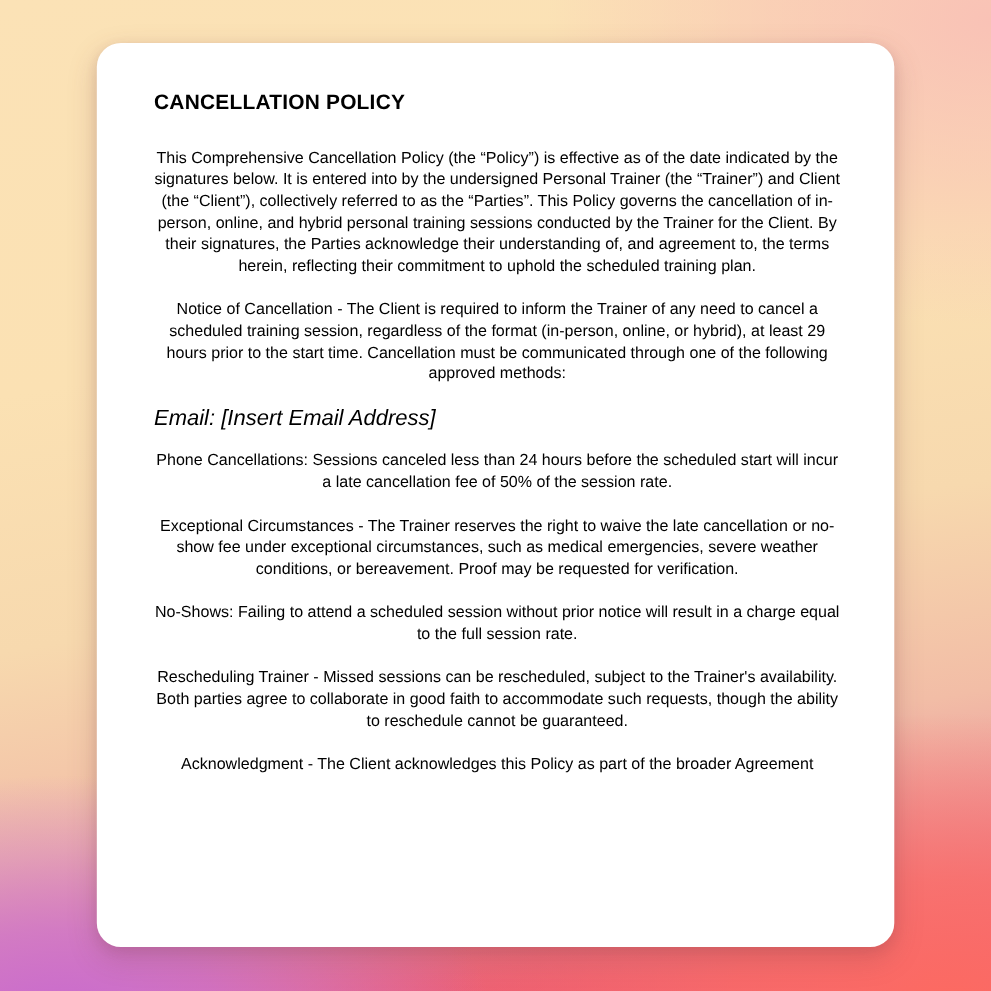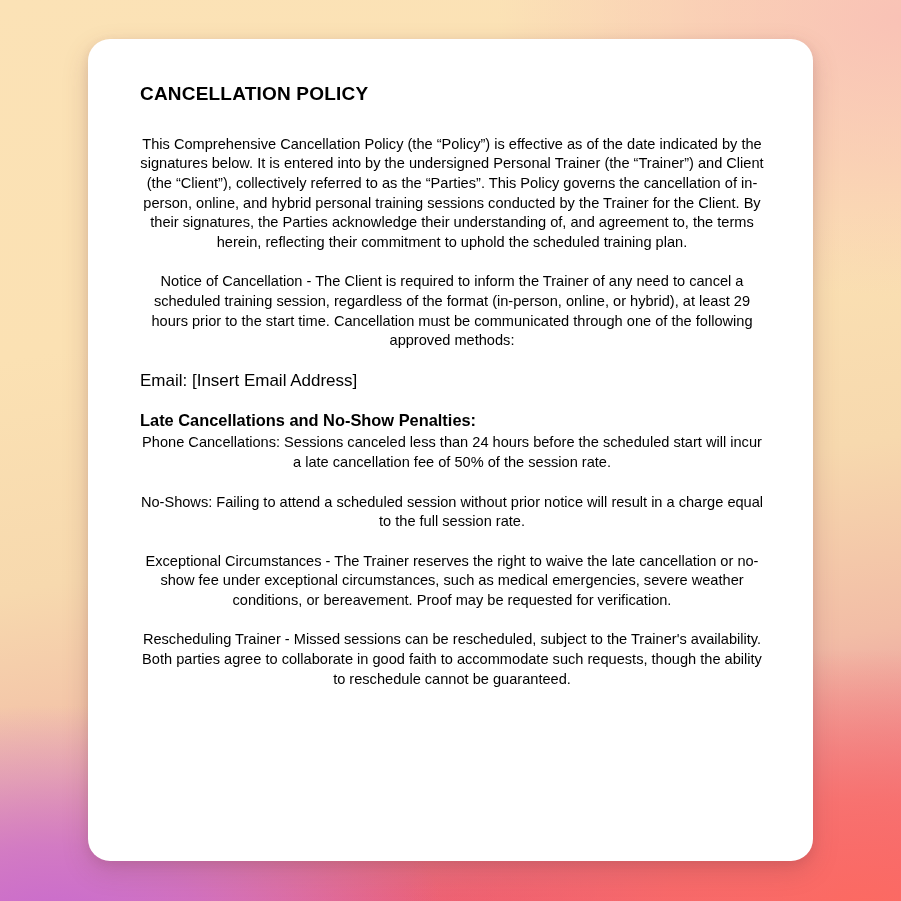--- a/index.html
+++ b/index.html
@@ -59,23 +59,24 @@
   .para {
     font-size: 14.6px;
     line-height: 19.6px;
     margin: 0 0 20px 0;
     text-align: center;
   }
 
   .para.tight { margin-bottom: 0; }
 
   .lines {
-    font-size: 17px;
+    font-size: 20px;
     line-height: 19.6px;
     margin: 0 0 20px 0;
+    font-style: italic;
   }
 
   .section-heading {
     font-size: 16.4px;
     font-weight: bold;
     line-height: 21px;
     margin: 0 0 2px 0;
   }
 
   .lead { font-weight: normal; }
@@ -91,26 +92,26 @@
     <h1 class="doc-title">CANCELLATION POLICY</h1>
 
     <p class="para">This Comprehensive Cancellation Policy (the “Policy”) is effective as of the date indicated by the signatures below. It is entered into by the undersigned Personal Trainer (the “Trainer”) and Client (the “Client”), collectively referred to as the “Parties”. This Policy governs the cancellation of in-person, online, and hybrid personal training sessions conducted by the Trainer for the Client. By their signatures, the Parties acknowledge their understanding of, and agreement to, the terms herein, reflecting their commitment to uphold the scheduled training plan.</p>
 
     <p class="para"><span class="lead">Notice of Cancellation</span><span> - The Client is required to inform the Trainer of any need to cancel a scheduled training session, regardless of the format (in-person, online, or hybrid), at least 29 hours prior to the start time. Cancellation must be communicated through one of the following approved methods:</span></p>
 
     <div class="lines">
       <div>Email: [Insert Email Address]</div>
     </div>
 
-    <h2 class="section-heading">Late Cancellations and No-Show Penalties:</h2>
 
     <p class="para"><span class="lead">Phone Cancellations</span><span>: Sessions canceled less than 24 hours before the scheduled start will incur a late cancellation fee of 50% of the session rate.</span></p>
 
+    <p class="para"><span class="lead">Exceptional Circumstances</span><span> - The Trainer reserves the right to waive the late cancellation or no-show fee under exceptional circumstances, such as medical emergencies, severe weather conditions, or bereavement. Proof may be requested for verification.</span></p>
+
     <p class="para"><span class="lead">No-Shows</span><span>: Failing to attend a scheduled session without prior notice will result in a charge equal to the full session rate.</span></p>
-
-    <p class="para"><span class="lead">Exceptional Circumstances</span><span> - The Trainer reserves the right to waive the late cancellation or no-show fee under exceptional circumstances, such as medical emergencies, severe weather conditions, or bereavement. Proof may be requested for verification.</span></p>
 
     <p class="para"><span class="lead">Rescheduling Trainer</span><span> - Missed sessions can be rescheduled, subject to the Trainer's availability. Both parties agree to collaborate in good faith to accommodate such requests, though the ability to reschedule cannot be guaranteed.</span></p>
 
 
+    <p class="para tight"><span class="lead">Acknowledgment</span><span> - The Client acknowledges this Policy as part of the broader Agreement</span></p>
 
   </div>
 </div>
 
 </body></html>

